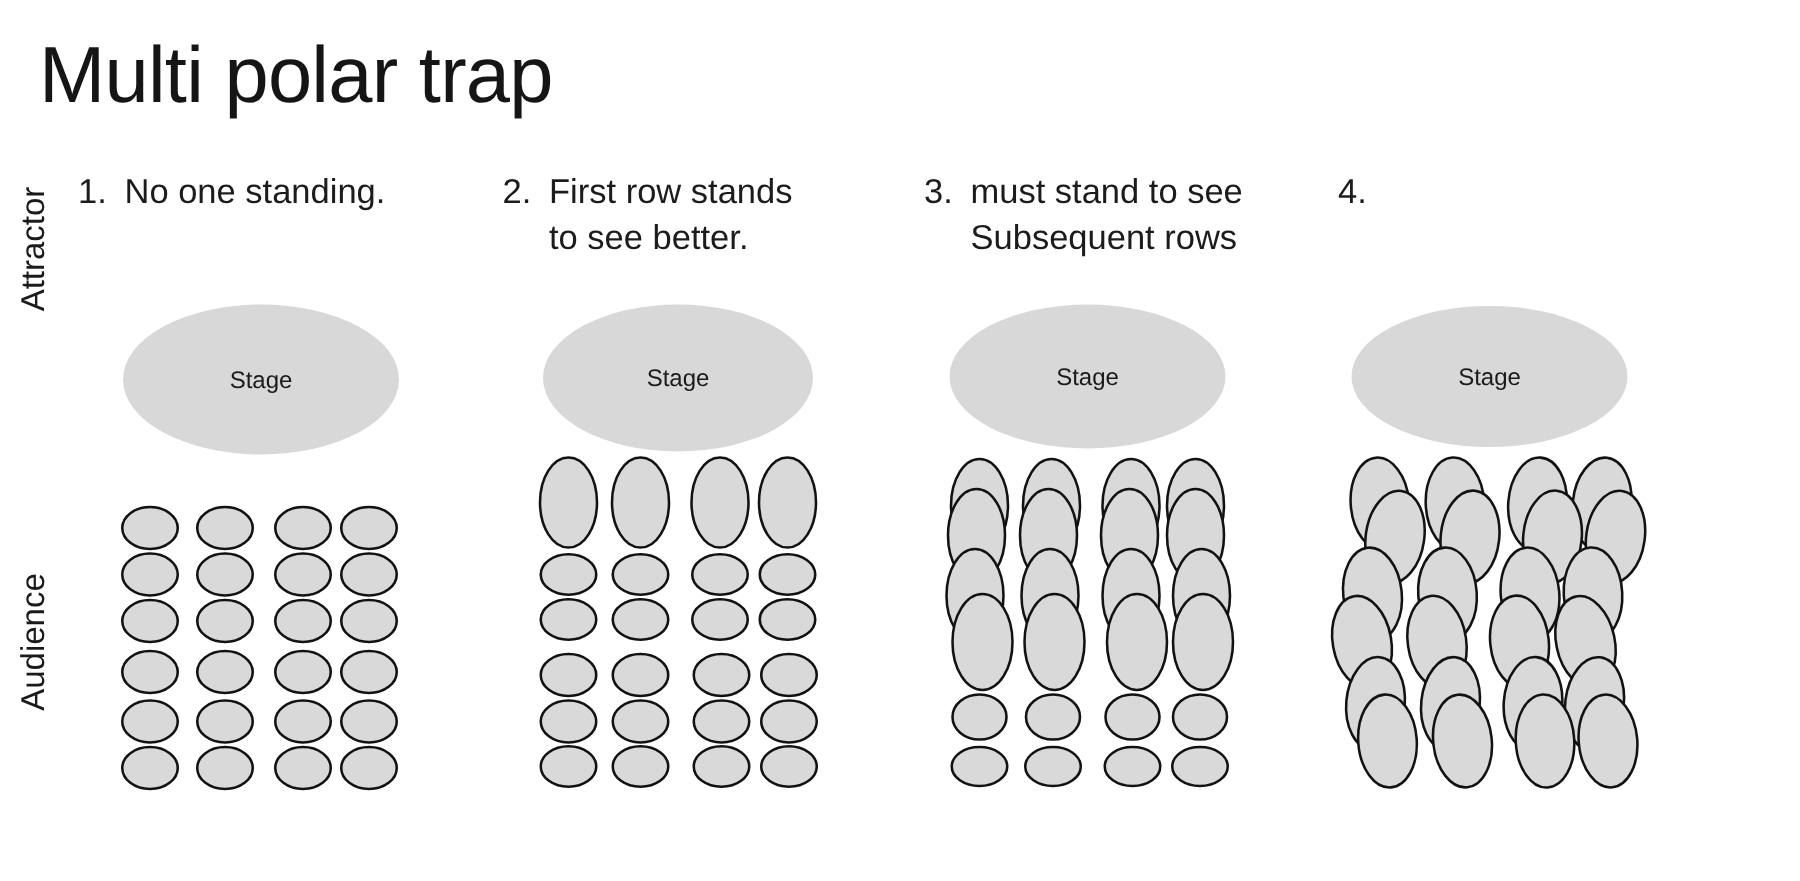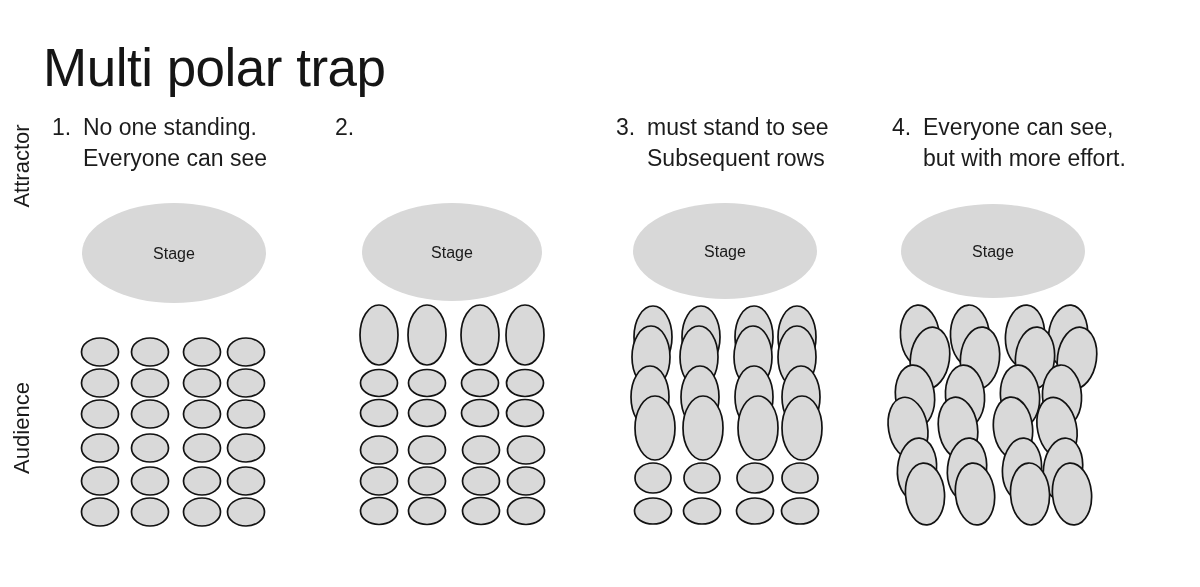--- a/index.html
+++ b/index.html
@@ -11,21 +11,21 @@
     overflow:hidden;
     color:#1a1a1a;
   }
   .canvas{position:absolute;inset:0;}
   .page-title{
     position:absolute;
     left:26px;top:20px;
     font-size:53px;
     font-weight:400;
     letter-spacing:-0.5px;
-    margin:17px;
+    margin:0;
     color:#151515;
   }
   .axis-label{
     position:absolute;
     white-space:nowrap;
     font-size:22px;
     color:#1a1a1a;
     transform:translate(-50%,-50%) rotate(-90deg);
   }
   .axis-label.attractor{left:22px;top:166px;}
@@ -167,37 +167,36 @@
         <ellipse cx="975" cy="494" rx="19.5" ry="31" fill="#d9d9d9" stroke="#121212" stroke-width="1.7" transform="rotate(-6 975 494)"></ellipse>
         <ellipse cx="1030" cy="494" rx="19.5" ry="31" fill="#d9d9d9" stroke="#121212" stroke-width="1.7" transform="rotate(-3 1030 494)"></ellipse>
         <ellipse cx="1072" cy="494" rx="19.5" ry="31" fill="#d9d9d9" stroke="#121212" stroke-width="1.7" transform="rotate(-5 1072 494)"></ellipse>
       </g>
     </svg>
 
   <div class="caption" style="left:52px">
     <span class="num">1.</span>
     <span class="lines">
       <span>No one standing.</span>
-      <span>Everyone can see</span>
     </span>
   </div>
 
   <div class="caption" style="left:335px">
     <span class="num">2.</span>
+    <span class="lines">
+      <span>First row stands</span>
+      <span>to see better.</span>
+    </span>
   </div>
 
   <div class="caption" style="left:616px">
     <span class="num">3.</span>
     <span class="lines">
       <span>must stand to see</span>
       <span>Subsequent rows</span>
     </span>
   </div>
 
   <div class="caption" style="left:892px">
     <span class="num">4.</span>
-    <span class="lines">
-      <span>Everyone can see,</span>
-      <span>but with more effort.</span>
-    </span>
   </div>
 
 </div>
 
 </body></html>

